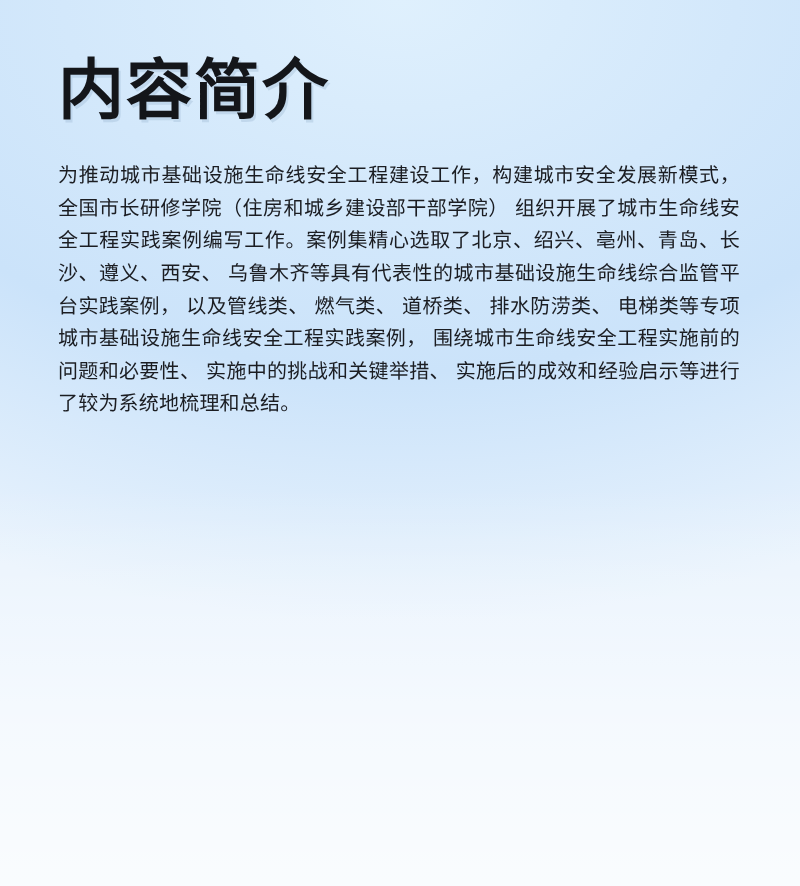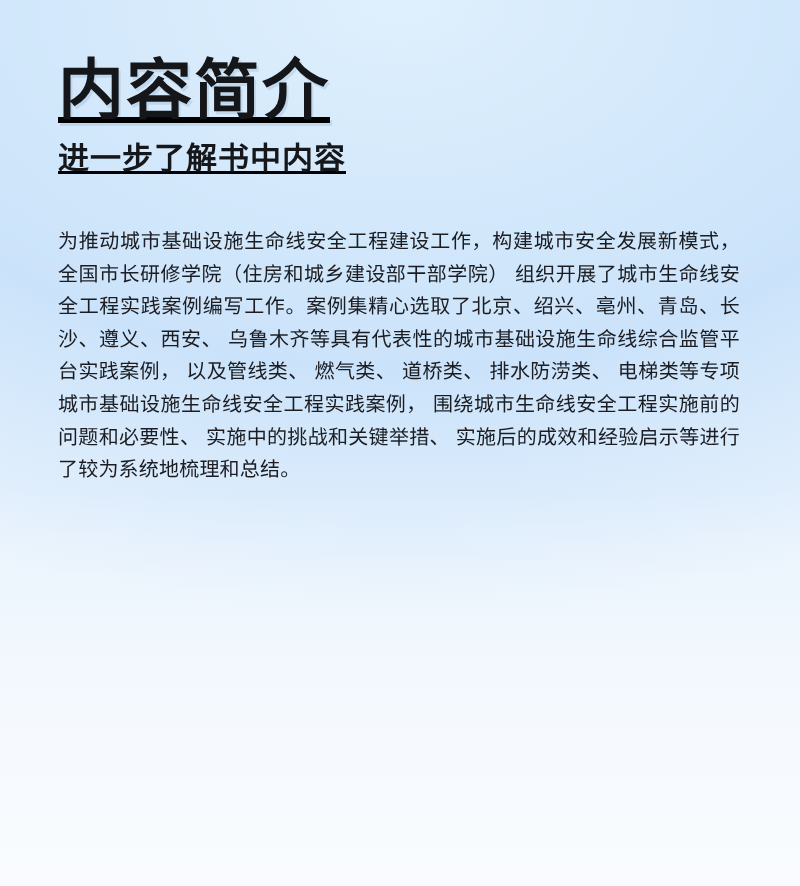--- a/index.html
+++ b/index.html
@@ -31,22 +31,21 @@
     height: 60%;
     background: linear-gradient(180deg, rgba(255,255,255,0) 0%, rgba(255,255,255,0.55) 45%, rgba(255,255,255,0.92) 100%);
     pointer-events: none;
   }
   .content {
     position: relative;
     z-index: 2;
     padding: 56px 58px 0 58px;
   }
   .title-block {
-    margin-bottom: 48px;
-    text-decoration: underline;
+    margin-bottom: 34px;
   }
   .main-title {
     font-size: 66px;
     line-height: 1.05;
     font-weight: bold;
     color: #14161a;
     letter-spacing: 2px;
     margin: 0 0 16px 0;
     text-shadow: 2px 3px 0 rgba(120,150,180,0.22);
   }
@@ -70,17 +69,16 @@
     white-space: pre-wrap;
   }
 </style>
 </head>
 <body>
 
 <div class="page">
   <div class="content">
     <div class="title-block">
       <h1 class="main-title">内容简介</h1>
-      <h2 class="sub-title">进一步了解书中内容</h2>
     </div>
     <p class="body-text">为推动城市基础设施生命线安全工程建设工作，构建城市安全发展新模式， 全国市长研修学院（住房和城乡建设部干部学院） 组织开展了城市生命线安全工程实践案例编写工作。案例集精心选取了北京、绍兴、亳州、青岛、长沙、遵义、西安、 乌鲁木齐等具有代表性的城市基础设施生命线综合监管平台实践案例， 以及管线类、 燃气类、 道桥类、 排水防涝类、 电梯类等专项城市基础设施生命线安全工程实践案例， 围绕城市生命线安全工程实施前的问题和必要性、 实施中的挑战和关键举措、 实施后的成效和经验启示等进行了较为系统地梳理和总结。</p>
   </div>
 </div>
 
 </body></html>

